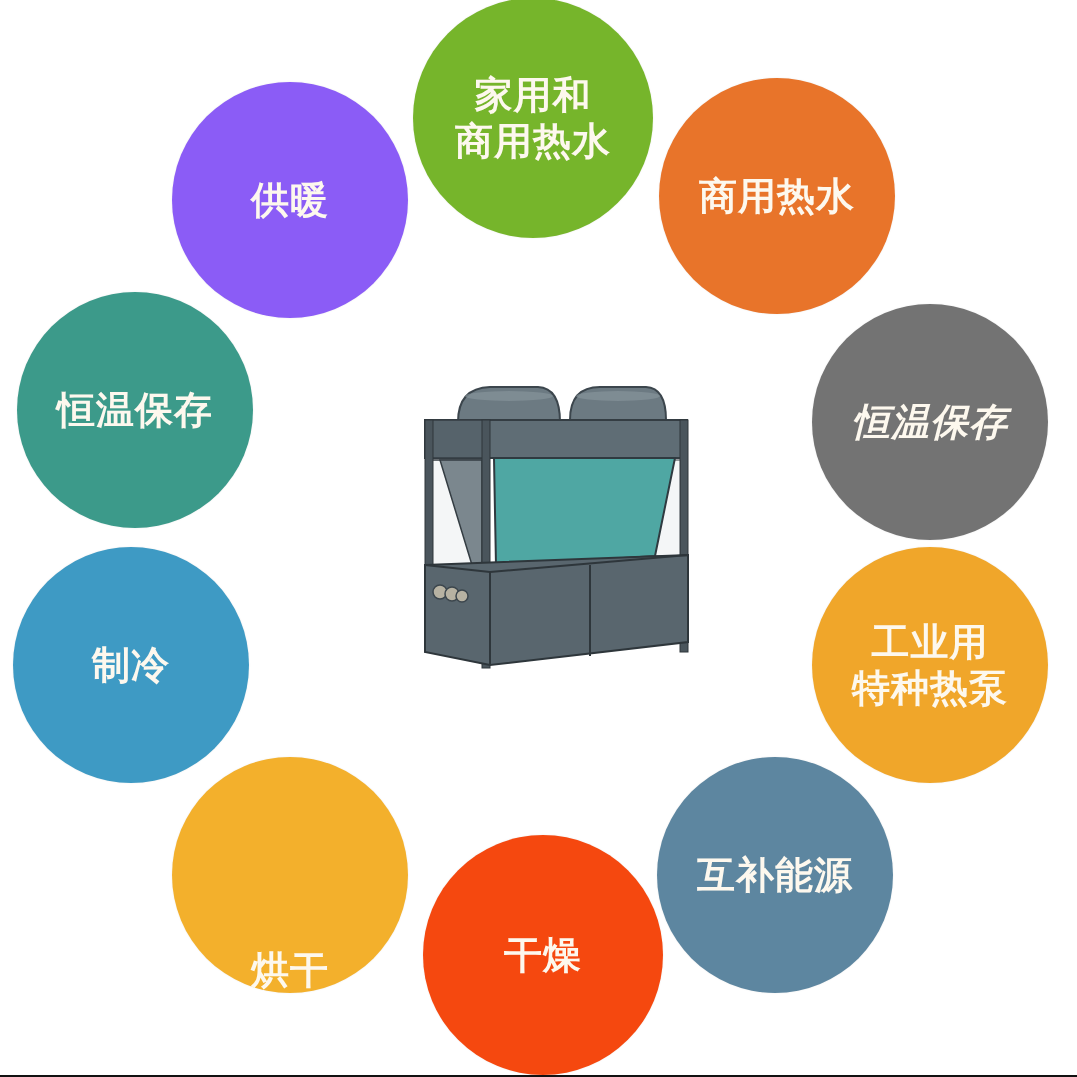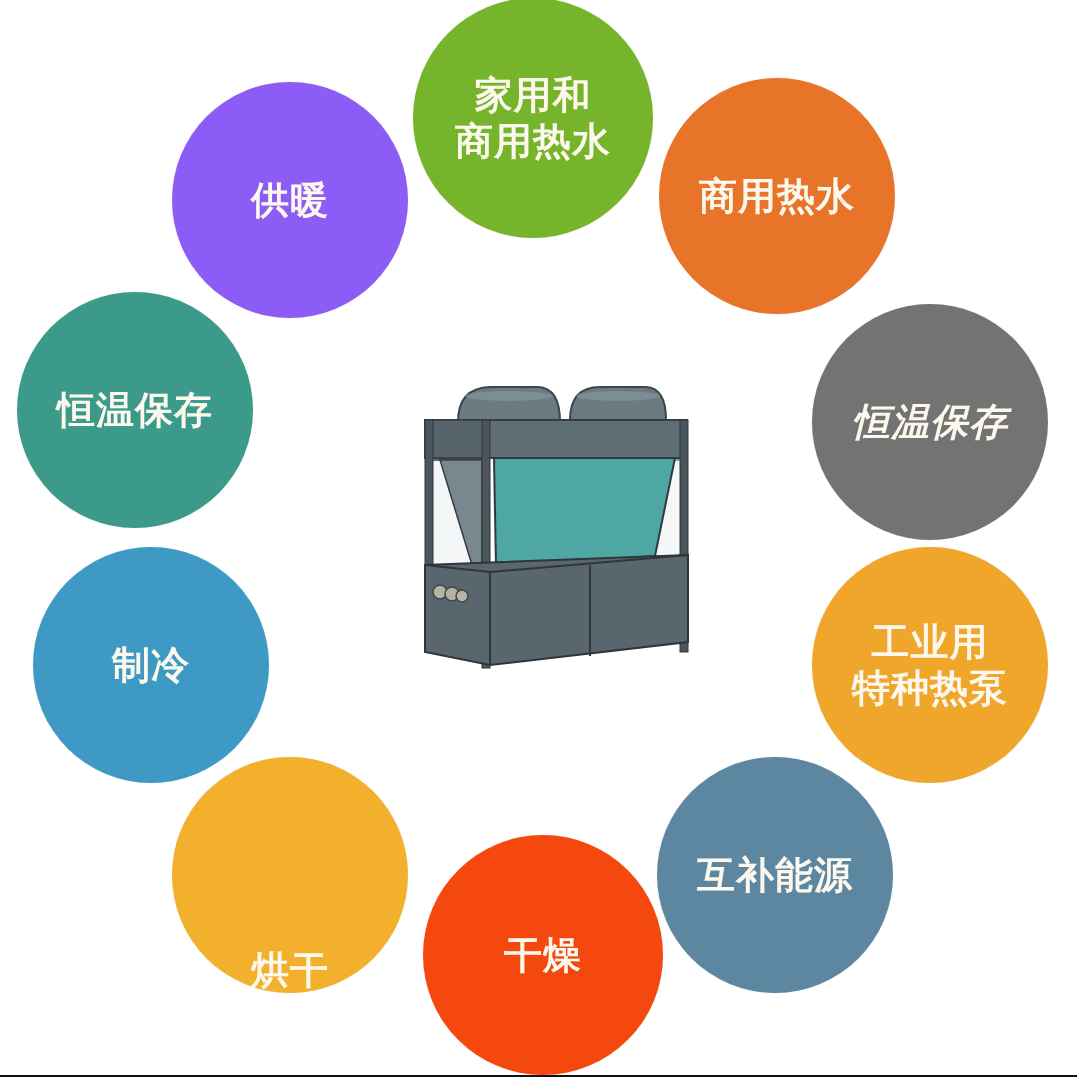--- a/index.html
+++ b/index.html
@@ -77,21 +77,21 @@
   </div>
   <div class="bubble" style="left: 657px; top: 757px; width: 236px; height: 236px; background: rgb(93, 134, 160);">
     <span class="label">互补能源</span>
   </div>
   <div class="bubble" style="left: 423px; top: 835px; width: 240px; height: 240px; background: rgb(245, 72, 15);">
     <span class="label">干燥</span>
   </div>
   <div class="bubble" style="left: 172px; top: 757px; width: 236px; height: 236px; background: rgb(243, 176, 44); align-items: flex-end;">
     <span class="label">烘干</span>
   </div>
-  <div class="bubble" style="left: 33px; top: 547px; width: 236px; height: 236px; background: rgb(62, 154, 196);">
+  <div class="bubble" style="left: 13px; top: 547px; width: 236px; height: 236px; background: rgb(62, 154, 196);">
     <span class="label">制冷</span>
   </div>
   <div class="bubble" style="left: 17px; top: 292px; width: 236px; height: 236px; background: rgb(60, 154, 138);">
     <span class="label">恒温保存</span>
   </div>
   <div class="bubble" style="left: 172px; top: 82px; width: 236px; height: 236px; background: #8b5cf6;">
     <span class="label">供暖</span>
   </div>
 
   <div class="unit">

